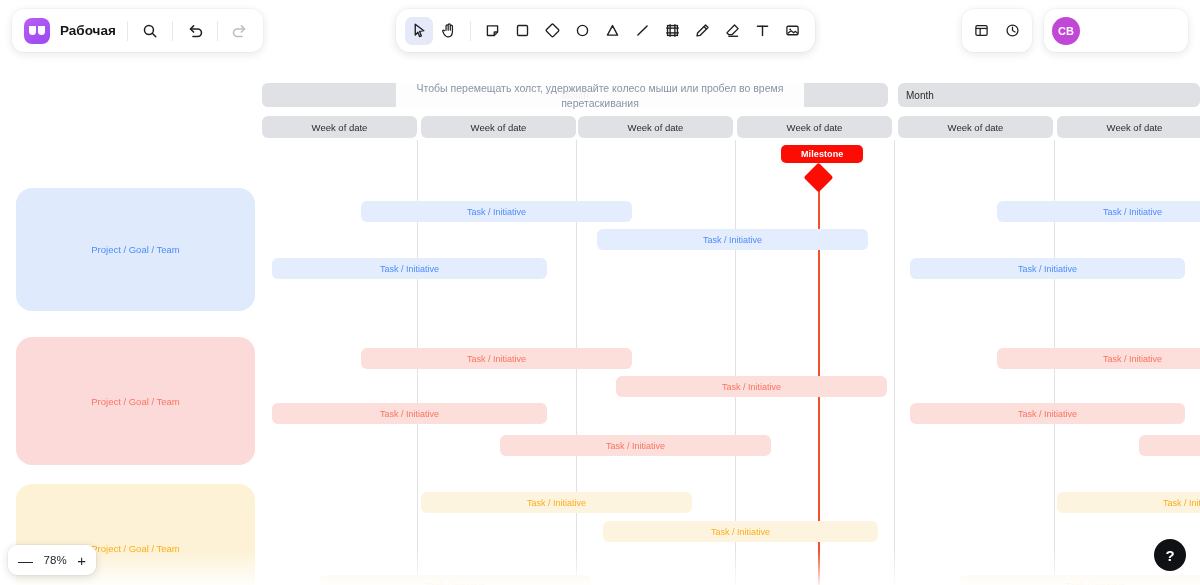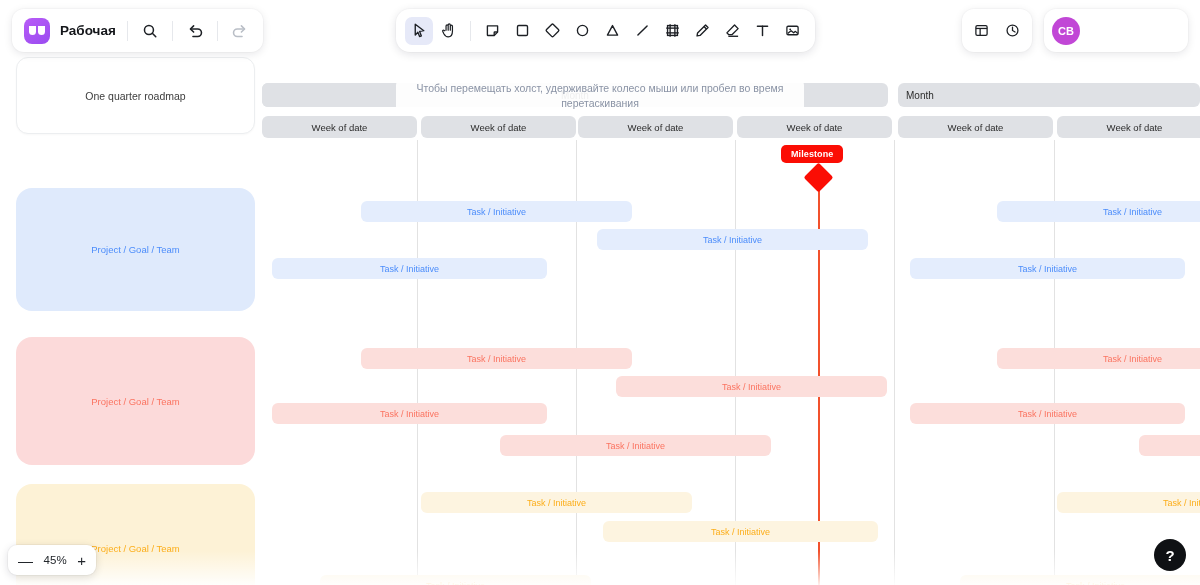--- a/index.html
+++ b/index.html
@@ -44,21 +44,21 @@
 
   
   .gridline { position:absolute; width:1px; background:#e2e2e2; }
 
   
   .today-line { position:absolute; width:2px; background:#f2512c; }
 
   .milestone-badge {
     position:absolute; background:#fb0d04; color:#ffffff;
     border-radius:5px; font-size:9px; font-weight:bold;
-    padding:4px 10px; white-space:nowrap; letter-spacing:.1px;
+    padding:4px 20px; white-space:nowrap; letter-spacing:.1px;
   }
   .milestone-diamond {
     position:absolute; width:21px; height:21px; background:#fb0d04;
     transform:rotate(45deg); border-radius:2px;
   }
 
   
   .lane-card {
     position:absolute; left:16px; border-radius:16px;
     display:flex; align-items:center; justify-content:center;
@@ -168,23 +168,20 @@
 <body>
 
 <div id="app">
 
   <div id="board">
 
     <div id="frame-titles">
         <div class="frame-title" style="left: 1178px; top: 60px; padding-left: 28px;">Fir</div>
       </div>
 
-    <div class="roadmap-card">
-      <span>One quarter roadmap</span>
-    </div>
 
     <div id="months">
         <div class="month-chip left-al" style="left: 262px; top: 83px; width: 560px;">Month</div>
         <div class="month-chip center-al" style="left: 262px; top: 83px; width: 626px;">Month</div>
         <div class="month-chip left-al" style="left: 898px; top: 83px; width: 302px;">Month</div>
       </div>
 
     <div id="weeks">
         <div class="week-chip" style="left: 262px; width: 155px;">Week of date</div>
         <div class="week-chip" style="left: 421px; width: 155px;">Week of date</div>
@@ -370,19 +367,19 @@
       </svg>
     </div>
   </div>
 
   <div class="tr-group" id="tr-b">
     <div class="avatar">СВ</div>
   </div>
 
   <div class="zoom-ctrl">
     <div class="zb">—</div>
-    <div class="zv">45%</div>
+    <div class="zv">78%</div>
     <div class="zb">+</div>
   </div>
 
   <div class="help-btn">?</div>
 
 </div>
 
 </body></html>

